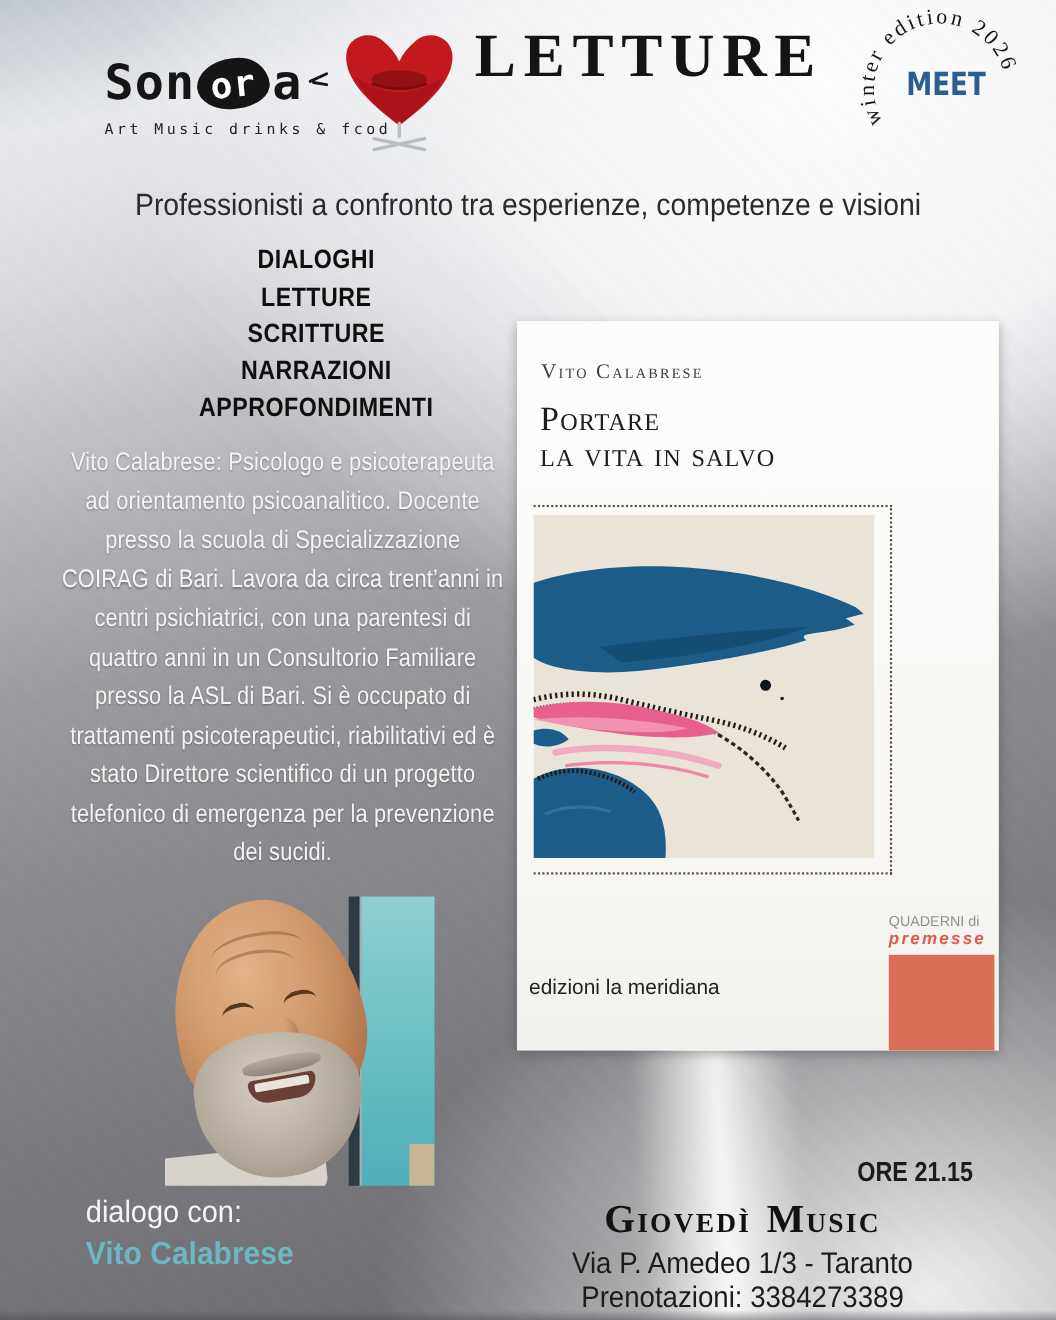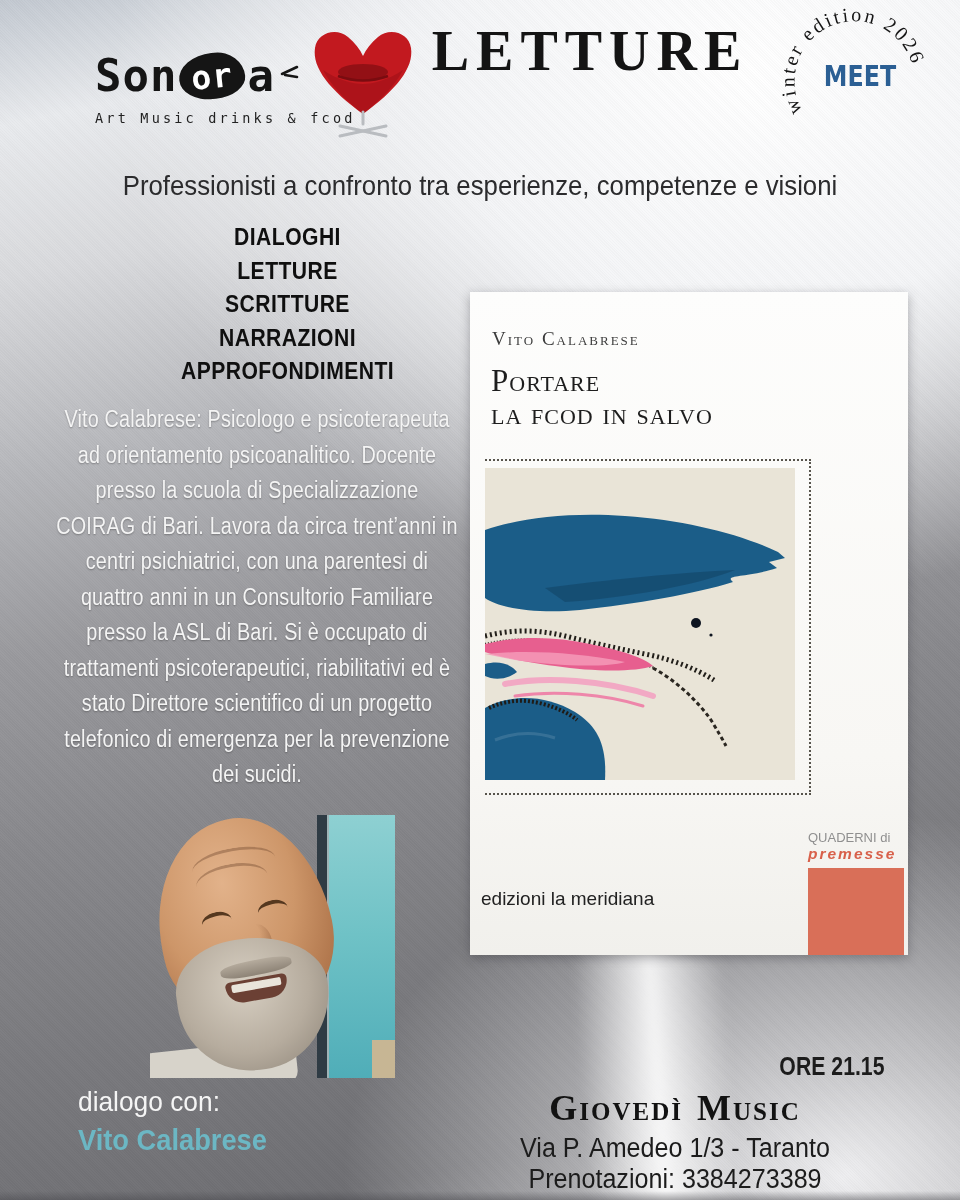--- a/index.html
+++ b/index.html
@@ -159,21 +159,21 @@
     <li>NARRAZIONI</li>
     <li>APPROFONDIMENTI</li>
   </ul>
 
   <p class="bio">Vito Calabrese: Psicologo e psicoterapeuta ad orientamento psicoanalitico. Docente presso la scuola di Specializzazione COIRAG di Bari. Lavora da circa trent’anni in centri psichiatrici, con una parentesi di quattro anni in un Consultorio Familiare presso la ASL di Bari. Si è occupato di trattamenti psicoterapeutici, riabilitativi ed è stato Direttore scientifico di un progetto telefonico di emergenza per la prevenzione dei sucidi.</p>
 
   <div class="book">
     <div class="book-author">Vito Calabrese</div>
     <div class="book-title">
       <div>Portare</div>
-      <div>la fcod in salvo</div>
+      <div>la vita in salvo</div>
     </div>
     <div class="art-frame">
       <svg width="310" height="312" viewBox="0 0 310 312">
         <rect x="0" y="0" width="310" height="312" fill="#e9e4d7"></rect>
         <path d="M0 62 C35 50 85 44 140 48 C200 52 255 66 293 84 L300 90 L284 94 L292 100 C262 110 238 106 248 114 C210 126 150 136 95 142 C50 146 14 140 0 130 Z" fill="#1b5d88"></path>
         <path d="M60 120 C120 112 200 104 250 102 C210 118 140 130 80 134 Z" fill="#0f3c5c" opacity="0.45"></path>
         <circle cx="211" cy="155" r="5" fill="#0e1420"></circle>
         <circle cx="226" cy="167" r="1.6" fill="#0e1420"></circle>
         <path d="M0 168 Q40 158 80 168 T160 186 T229 212" stroke="#221f1a" stroke-width="5" stroke-dasharray="2 3" fill="none"></path>
         <path d="M0 176 Q46 166 92 178 T170 200" stroke="#35302a" stroke-width="2.5" stroke-dasharray="1 2" fill="none"></path>

